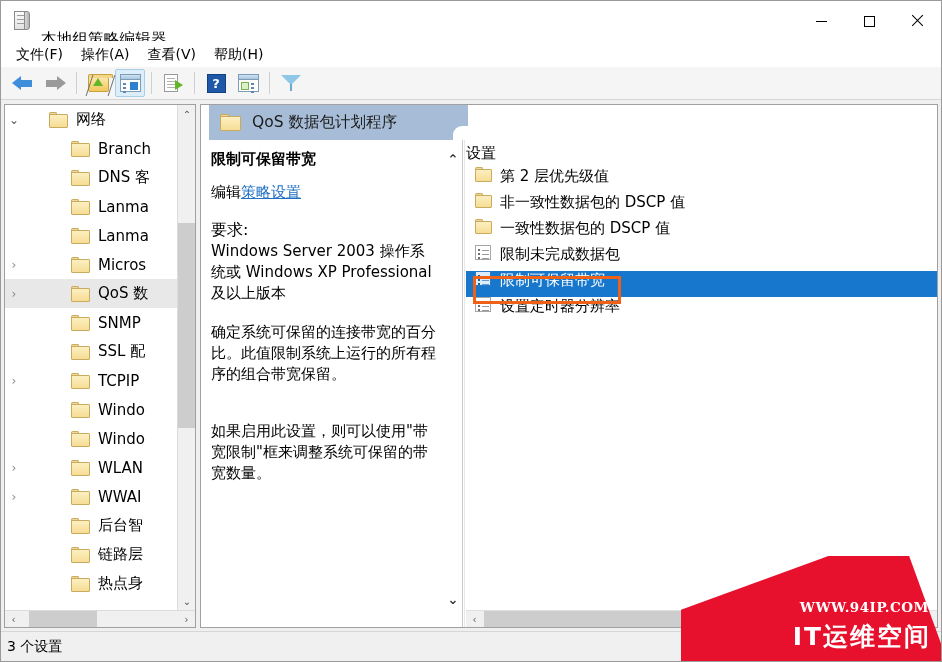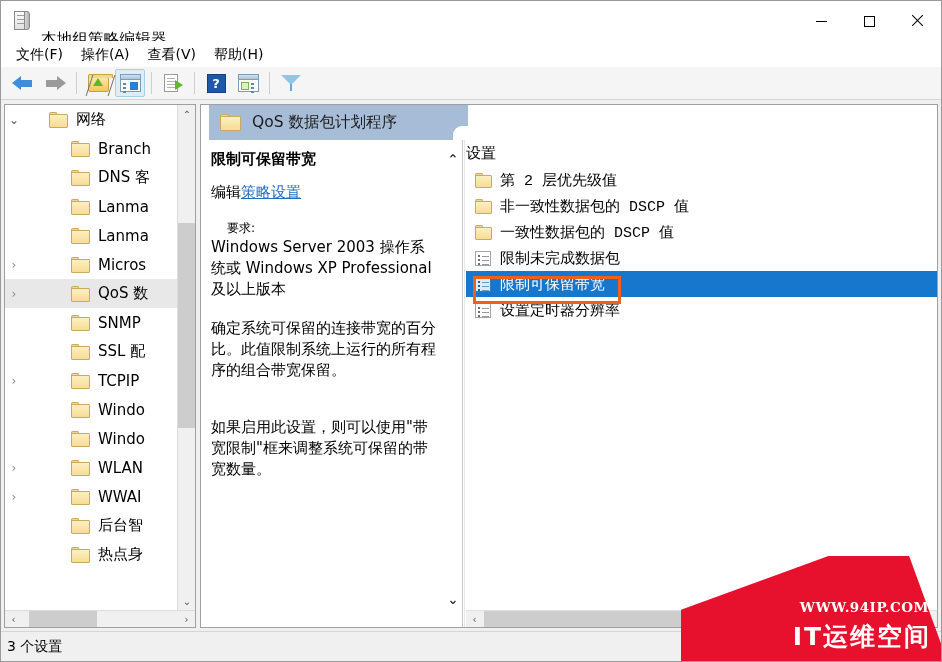--- a/index.html
+++ b/index.html
@@ -229,21 +229,21 @@
   
   .desc-col {
     position:absolute; left:0; top:35px; width:243px; bottom:0;
     background:#ffffff;
     padding: 10px 8px 0 10px;
     overflow:hidden;
   }
   .desc-title { font-size:15px; font-weight:bold; color:#000; margin-bottom: 14px; }
   .desc-edit { font-size:15px; color:#000; margin-bottom: 18px; }
   .desc-edit a { color:#1f6fc4; text-decoration: underline; }
-  .desc-h { font-size:12px; color:#000;margin-left:16px; }
+  .desc-h { font-size:16px; color:#000; }
   .desc-p { font-size:15px; color:#000; line-height:21px; }
   .desc-gap { height: 18px; }
 
   
   .desc-sb {
     position:absolute; left:243px; top:44px; width:18px; bottom:18px;
     background:#ffffff;
   }
   .desc-sb .up, .desc-sb .down {
     position:absolute; left:0; width:18px; height:20px;
@@ -259,22 +259,22 @@
 
   
   .list-col {
     position:absolute; left:265px; top:35px; right:0; bottom:0; background:#ffffff;
   }
   .list-head {
     height: 27px; display:flex; align-items:center;
     font-size:15px; color:#000;
   }
   .lrow {
-    height: 26px; display:flex; align-items:center; padding-left:9px;
-    white-space:nowrap; position:relative;font-family:Liberation Mono, monospace;
+    height: 26px; display:flex; align-items:flex-start; padding-left:9px;
+    white-space:nowrap; position:relative;
   }
   .lrow.selected { background:#1777cd; }
   .lrow.selected .llabel { color:#ffffff; }
   .lrow .lfolder { width:18px;height:15px;position:relative; flex:0 0 18px; margin-right:7px; }
   .lrow .lfolder .ft {
     position:absolute; left:0;top:0;width:8px;height:3px;
     background:#f2d79a;border:1px solid #c9ab5e;border-bottom:none;border-radius:2px 2px 0 0;
   }
   .lrow .lfolder .fb {
     position:absolute; left:0;top:2px;width:17px;height:13px;
@@ -591,20 +591,29 @@
             <div class="tlabel">WWAI</div>
           </div>
           <div class="trow">
             <div class="twist"></div>
             <div style="flex: 0 0 48px;"></div>
             <div class="tfolder">
               <div class="ft"></div>
               <div class="fb"></div>
             </div>
             <div class="tlabel">后台智</div>
+          </div>
+          <div class="trow">
+            <div class="twist"></div>
+            <div style="flex: 0 0 48px;"></div>
+            <div class="tfolder">
+              <div class="ft"></div>
+              <div class="fb"></div>
+            </div>
+            <div class="tlabel">链路层</div>
           </div>
           <div class="trow">
             <div class="twist"></div>
             <div style="flex: 0 0 48px;"></div>
             <div class="tfolder">
               <div class="ft"></div>
               <div class="fb"></div>
             </div>
             <div class="tlabel">热点身</div>
           </div>

